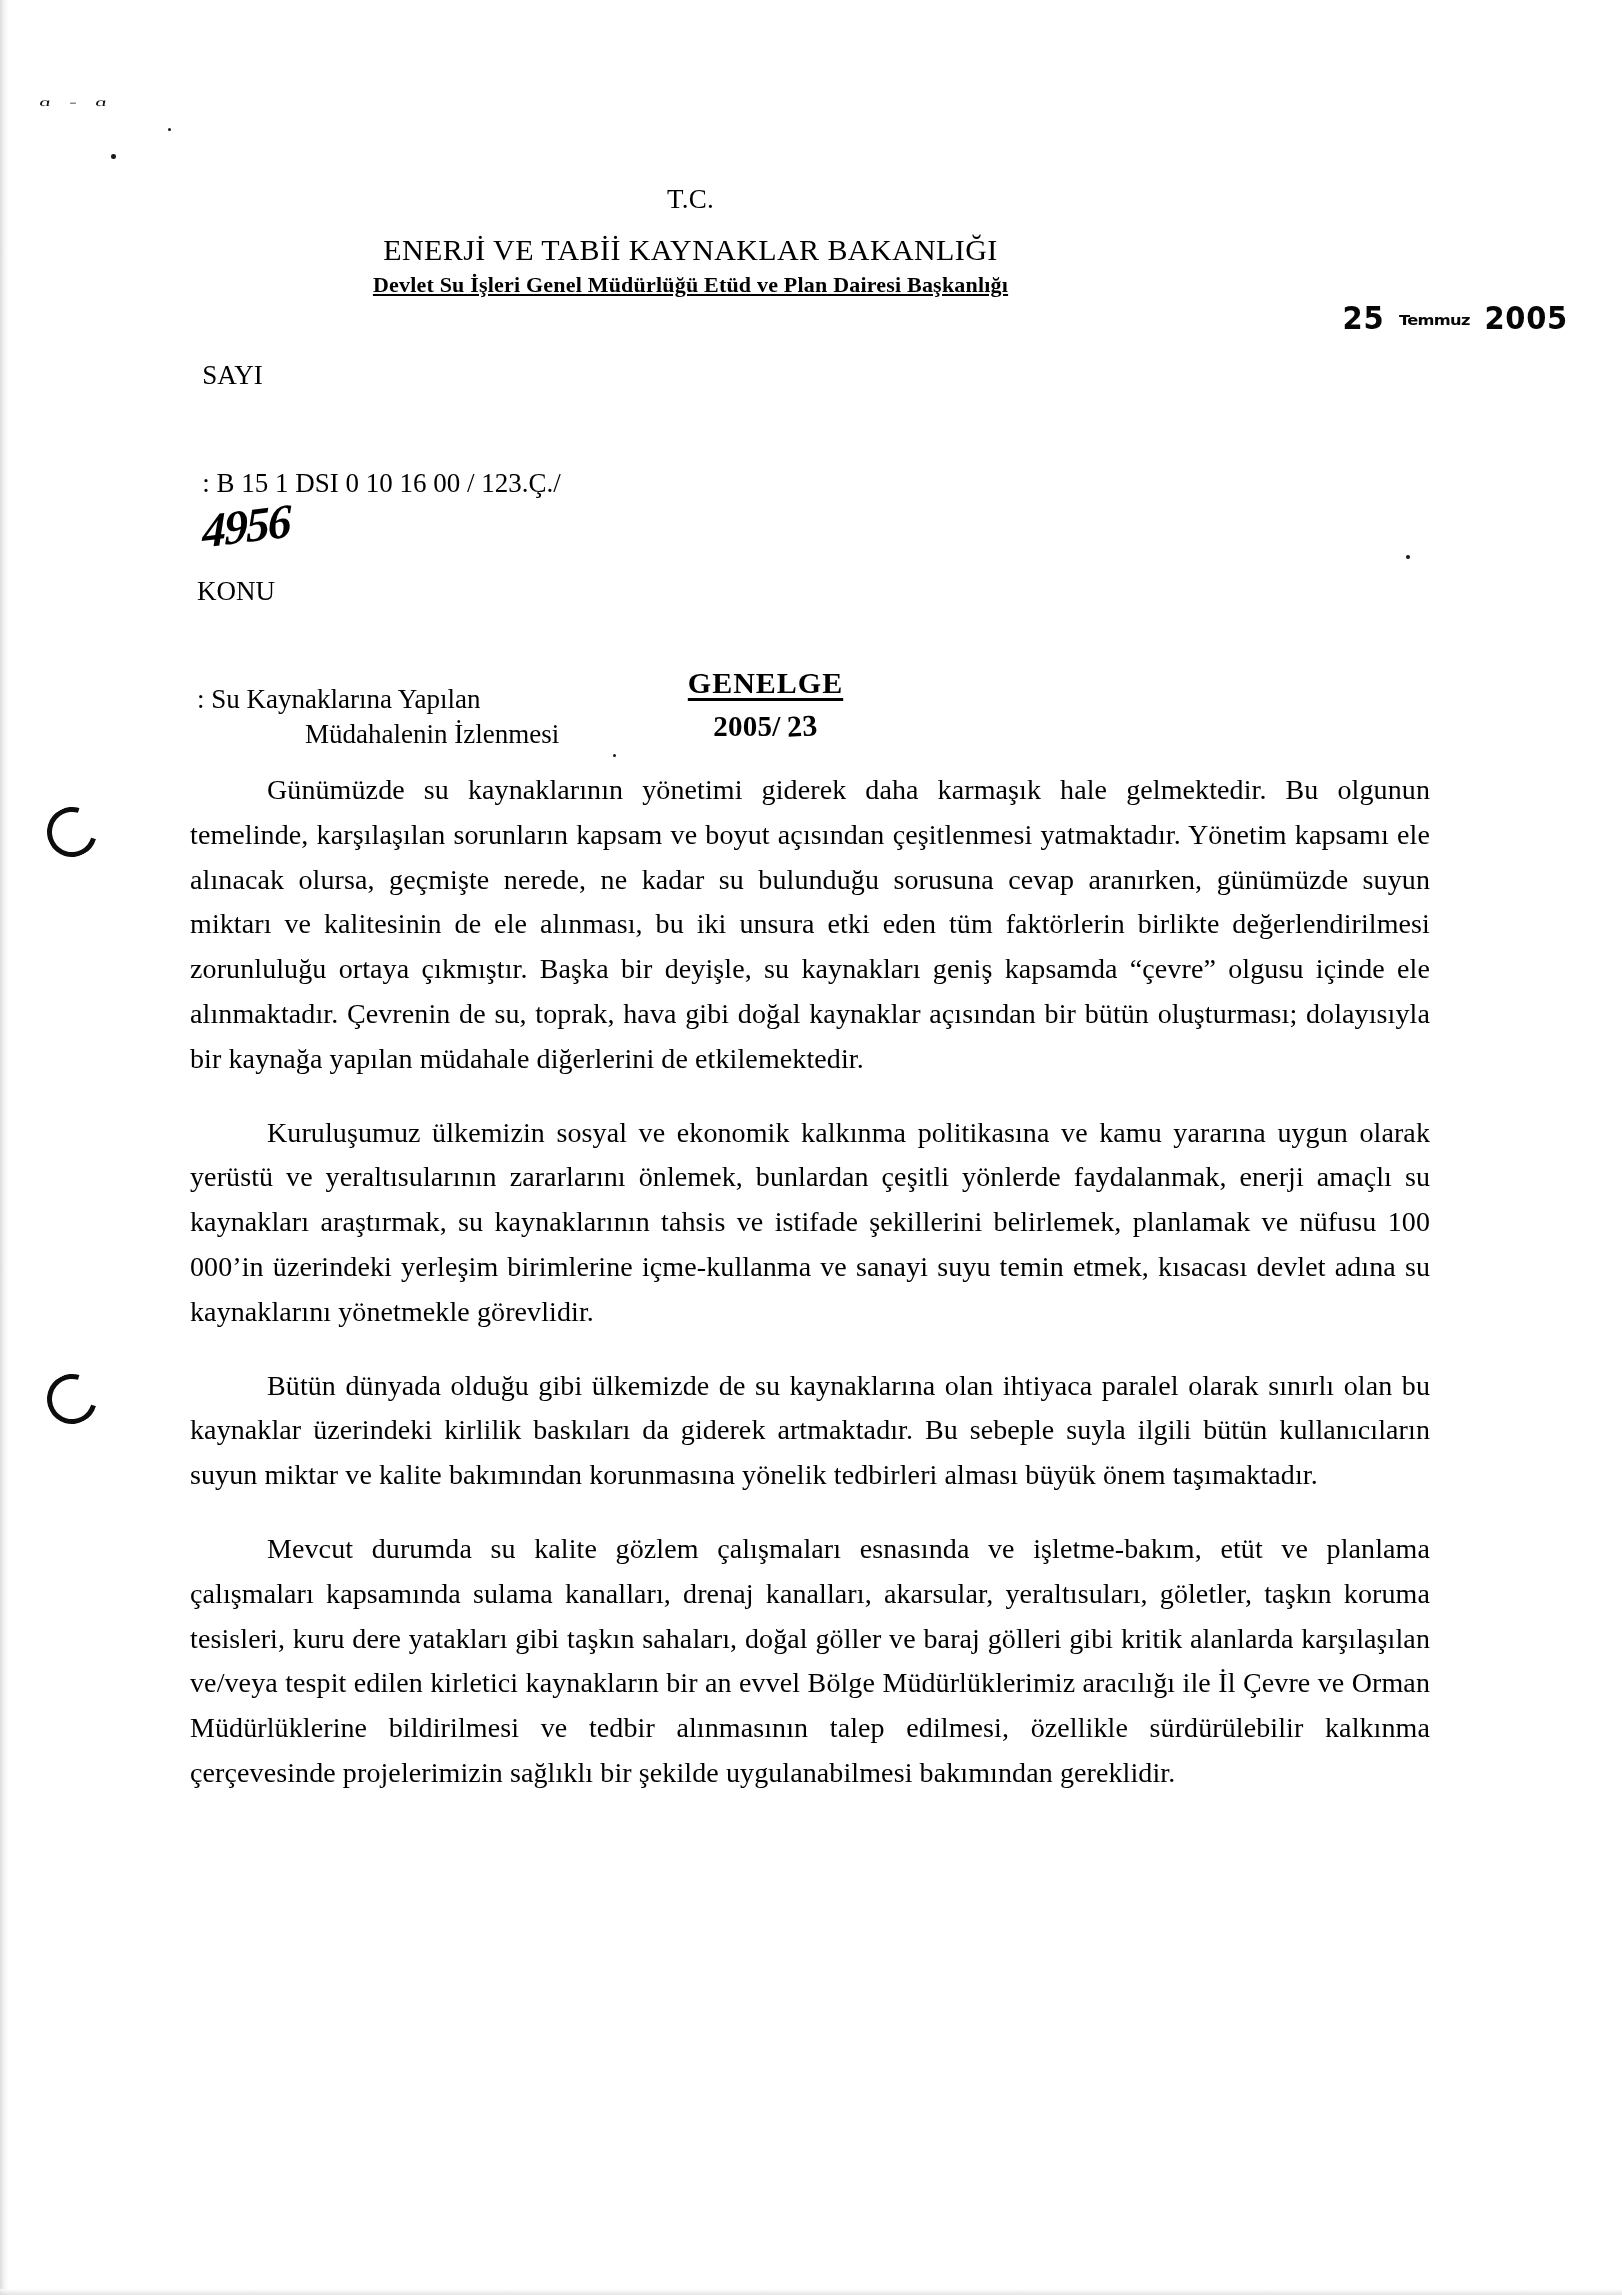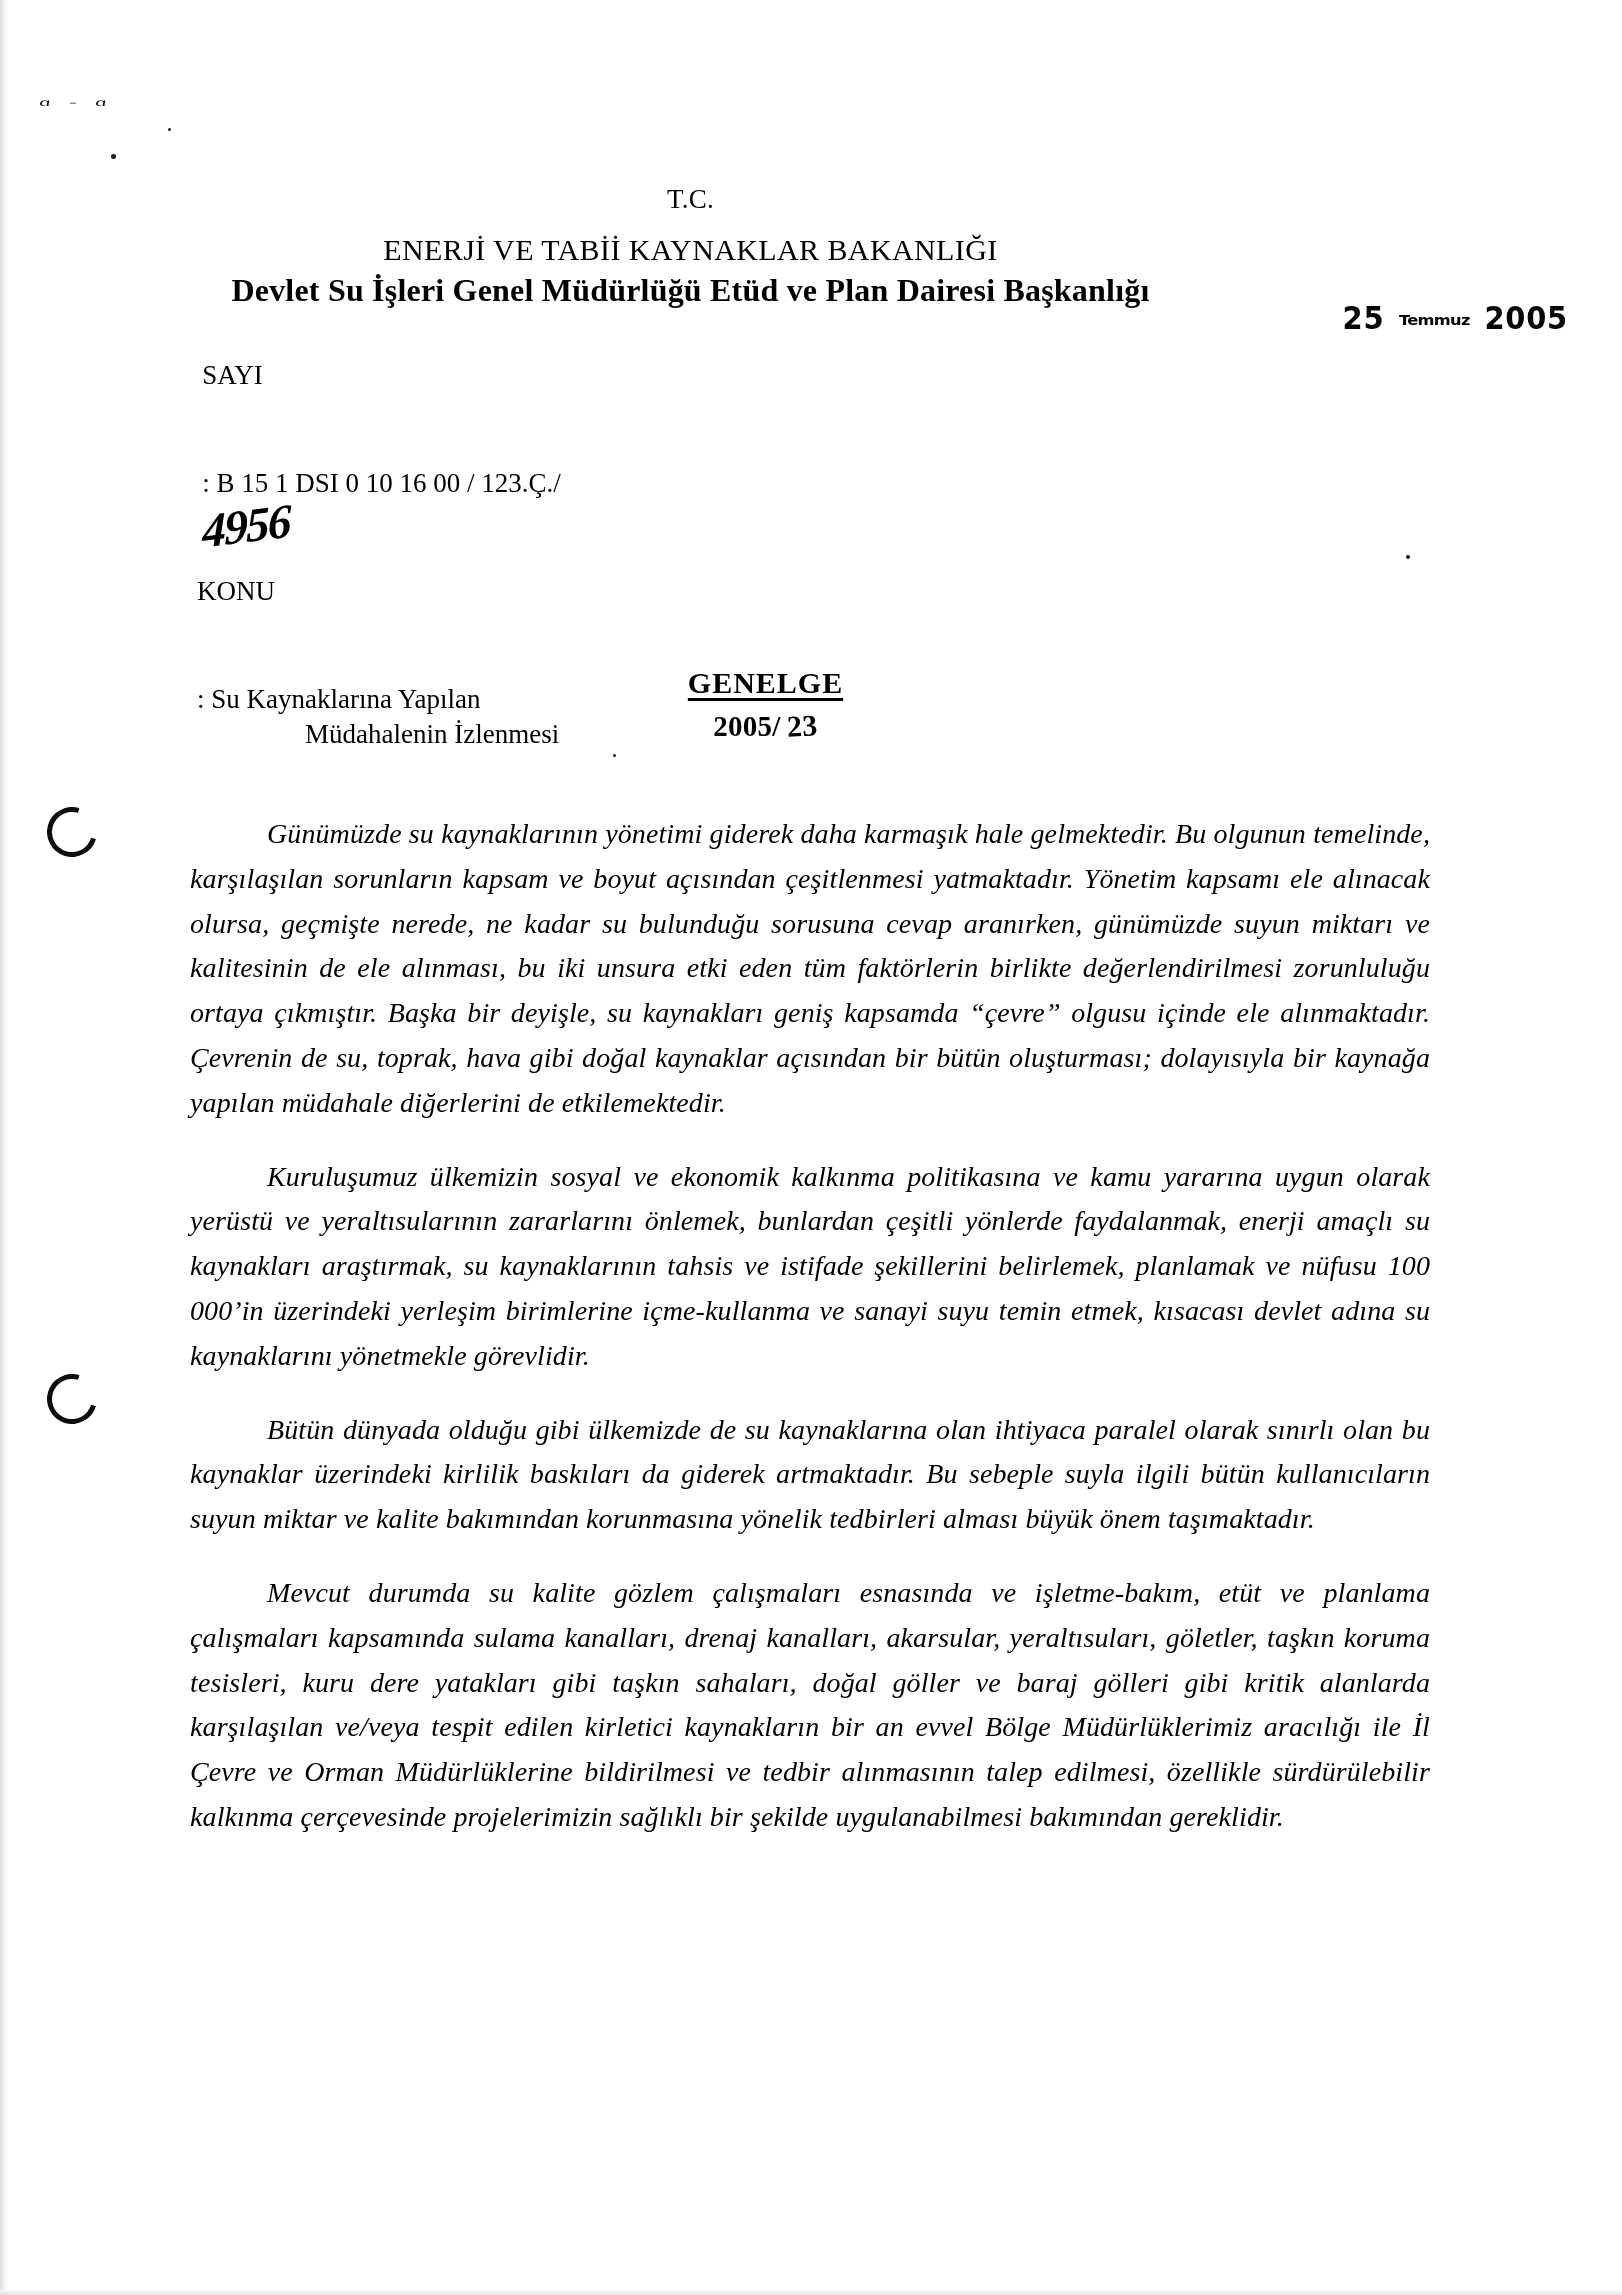--- a/index.html
+++ b/index.html
@@ -81,24 +81,25 @@
     margin-bottom: 3.9px;
   }
   .lh-ministry {
     font-size: 30px;
     letter-spacing: 0.4px;
     line-height: 1.12;
     margin-bottom: 5.2px;
     margin-top: 19px;
   }
   .lh-dept {
-    font-size: 32px;
+    font-size: 22px;
     font-weight: bold;
     letter-spacing: 0.2px;
     line-height: 1.15;
+    text-decoration: underline;
   }
 
   
   .date-stamp {
     position: absolute;
     right: 55px;
     top: 301px;
     font-family: "DejaVu Sans", sans-serif;
     font-weight: bold;
     font-size: 29px;
@@ -184,23 +185,22 @@
     font-size: 30px;
     margin-left: 6.5px;
     display: inline-block;
     transform: rotate(-3deg);
   }
 
   
   .body-text {
     position: absolute;
     left: 190px;
-    top: 812px;
+    top: 768px;
     width: 1240px;
-    font-style: italic;
   }
   .body-text p {
     margin: 0 0 29px 0;
     font-size: 28px;
     line-height: 1.60;
     text-align: justify;
     text-indent: 77px;
     letter-spacing: 0.1px;
   }
   .body-text p:last-child { margin-bottom: 0; }

